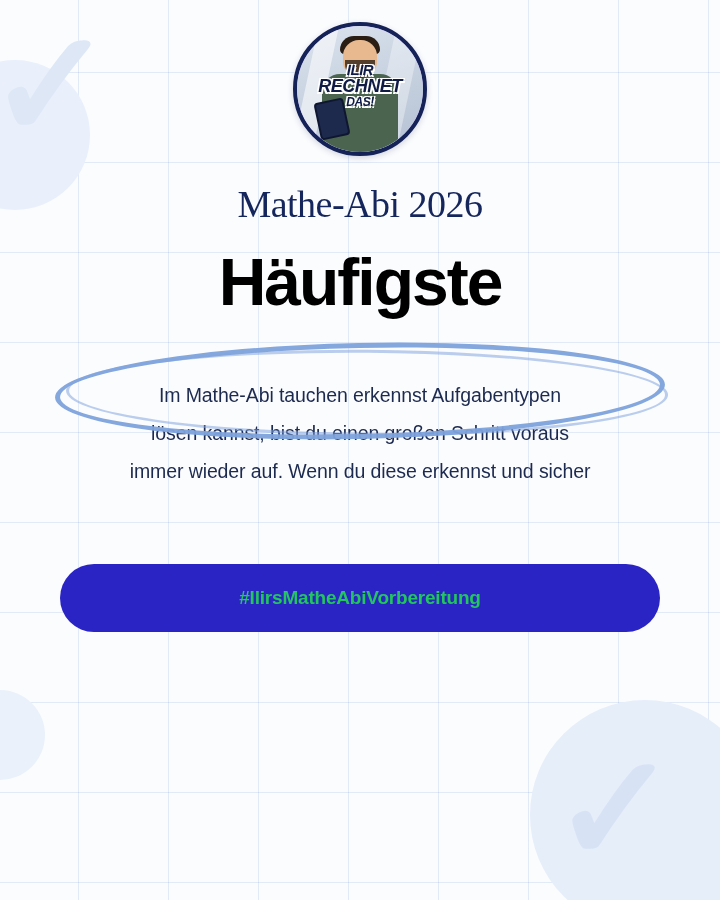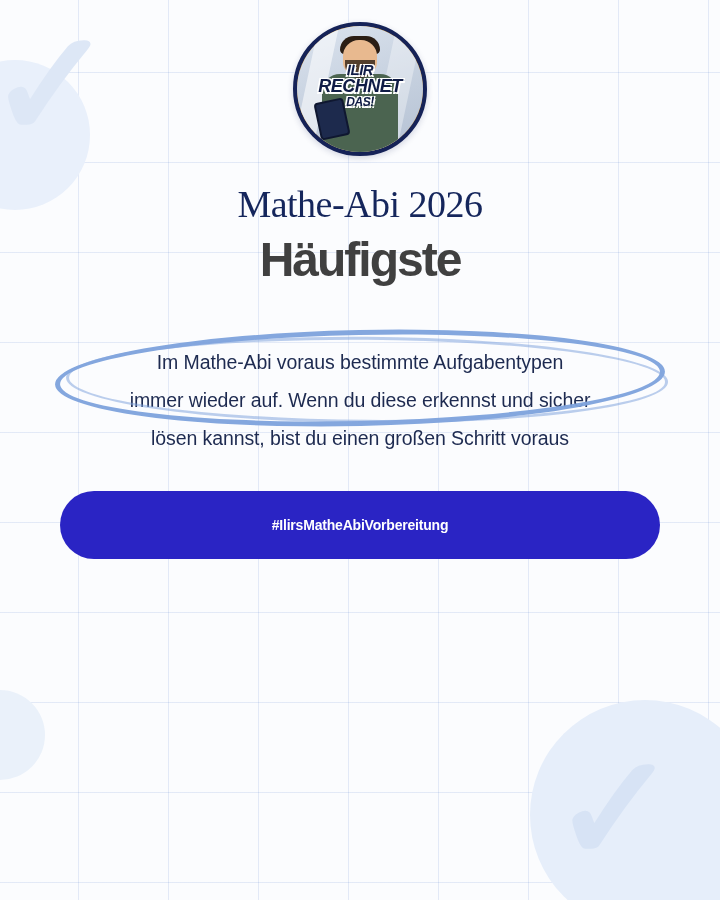--- a/index.html
+++ b/index.html
@@ -81,21 +81,21 @@
     align-items: center;
     padding-top: 22px;
   }
 
   
   .logo {
     position: relative;
     width: 126px;
     height: 126px;
     border-radius: 50%;
-    background: #a16207;
+    background: #c4b5fd;
     border: 4px solid #152257;
     overflow: hidden;
     box-shadow: 0 2px 6px rgba(20,34,87,0.18);
   }
   .logo .sky {
     position: absolute;
     inset: 0;
     background: linear-gradient(160deg, #dbe3ee 0%, #c3cedd 60%, #b4c1d3 100%);
   }
   .logo .stripe {
@@ -193,25 +193,25 @@
   .kicker {
     margin-top: 26px;
     font-size: 38px;
     font-weight: 400;
     color: #15265c;
     letter-spacing: -0.5px;
     font-family: Liberation Serif, serif;
   }
 
   .headline {
-    margin-top: 8px;
+    margin-top: 21px;
     text-align: center;
-    color: #404040;
+    color: #000000;
     font-weight: 800;
-    font-size: 48px;
+    font-size: 66px;
     line-height: 1.07;
     letter-spacing: -2px;
     position: relative;
   }
   .headline .line {
     position: relative;
     display: block;
   }
   .headline .line.wide {
     white-space: nowrap;
@@ -245,30 +245,30 @@
     margin-top: 58px;
     width: 540px;
     text-align: center;
     color: #1d2a50;
     font-size: 19.5px;
     line-height: 1.95;
     letter-spacing: -0.1px;
   }
 
   .cta {
-    margin-top: 34px;
+    margin-top: 74px;
     width: 600px;
     height: 68px;
     background: #2a24c4;
     border-radius: 34px;
     display: flex;
     align-items: center;
     justify-content: center;
-    color: #ffffff;
-    font-size: 14px;
+    color: #22c55e;
+    font-size: 19px;
     font-weight: 700;
     letter-spacing: -0.2px;
     border: none;
     cursor: pointer;
   }
 </style>
 </head>
 <body>
 
 <div class="poster">
@@ -302,21 +302,21 @@
     </div>
 
     <div class="kicker">Mathe-Abi 2026</div>
 
     <div class="headline">
       <span class="line">Häufigste</span>
       <span class="circle-mark"></span>
     </div>
 
     <div class="body-copy">
-      <div>Im Mathe-Abi voraus bestimmte Aufgabentypen</div>
+      <div>Im Mathe-Abi tauchen erkennst Aufgabentypen</div>
+      <div>lösen kannst, bist du einen großen Schritt voraus</div>
       <div>immer wieder auf. Wenn du diese erkennst und sicher</div>
-      <div>lösen kannst, bist du einen großen Schritt voraus</div>
     </div>
 
     <button class="cta">#IlirsMatheAbiVorbereitung</button>
 
   </div>
 </div>
 
 </body></html>

